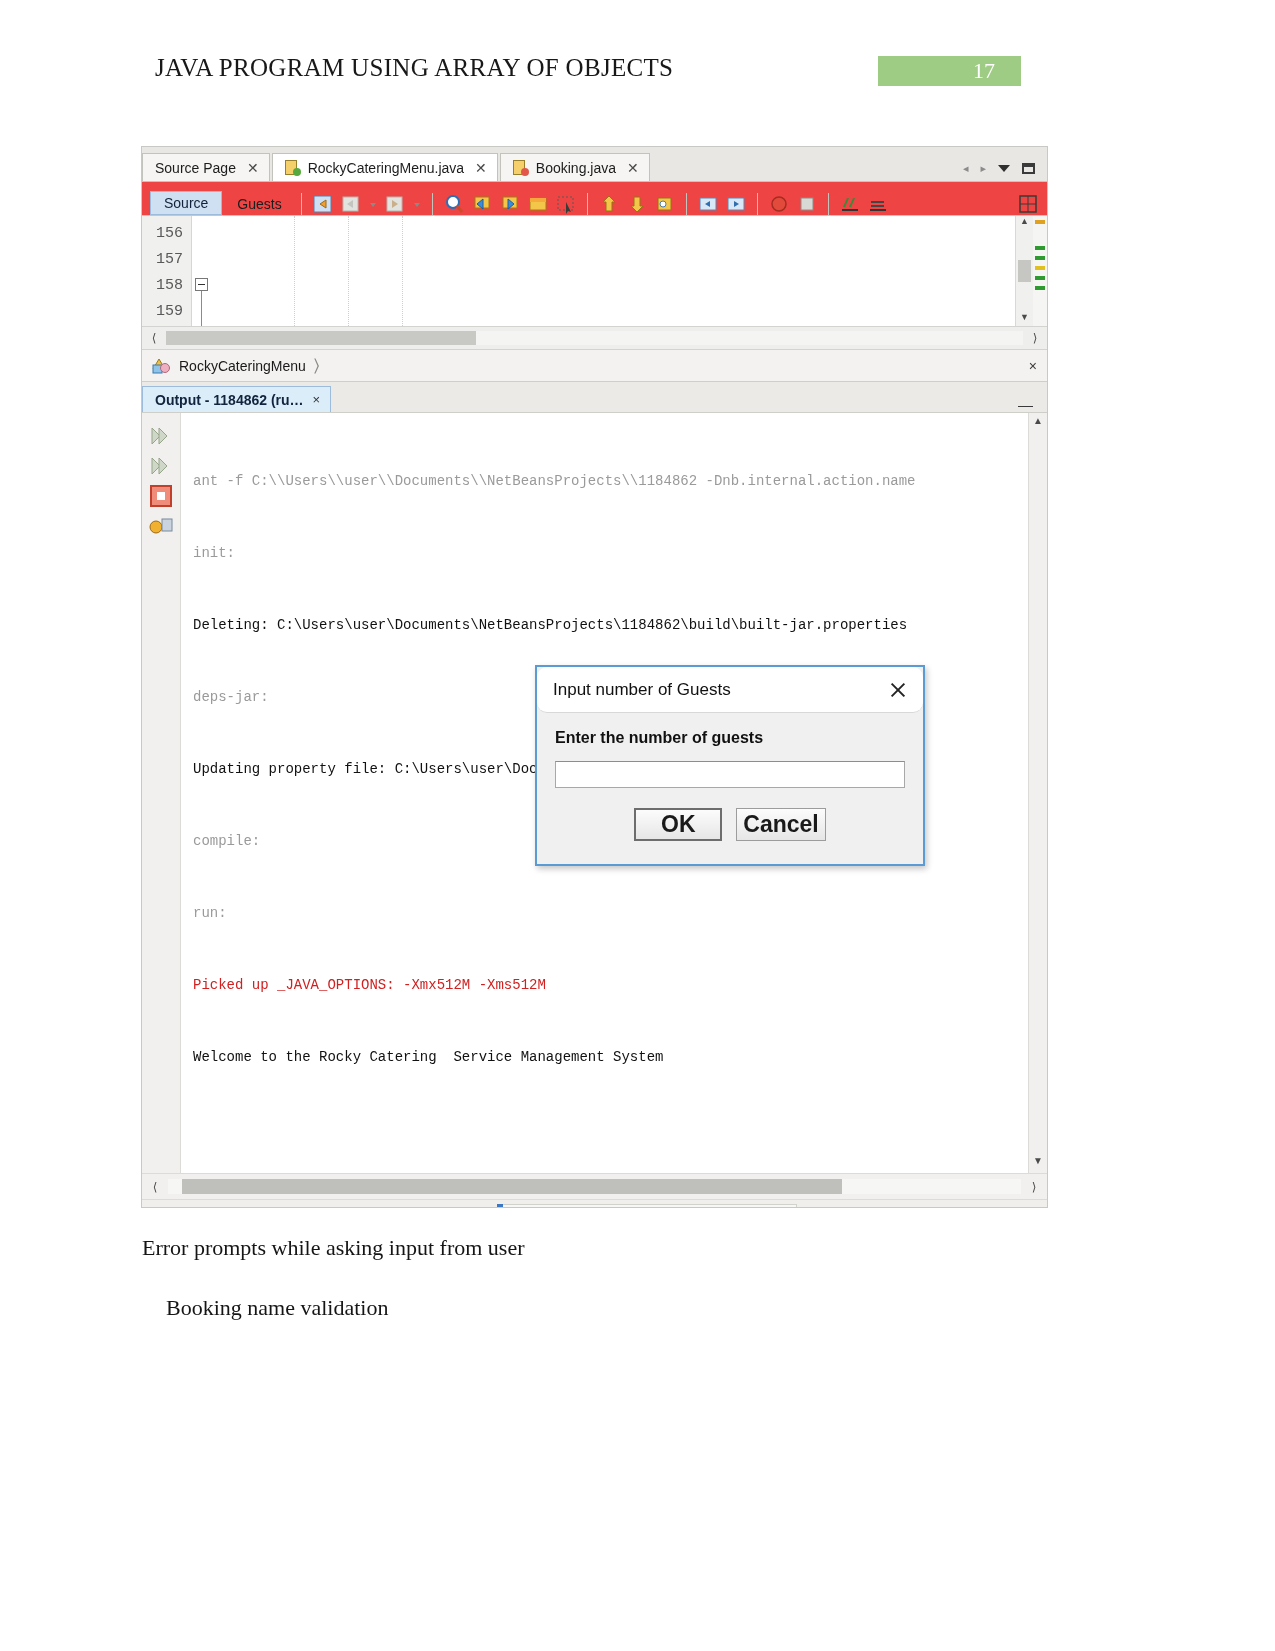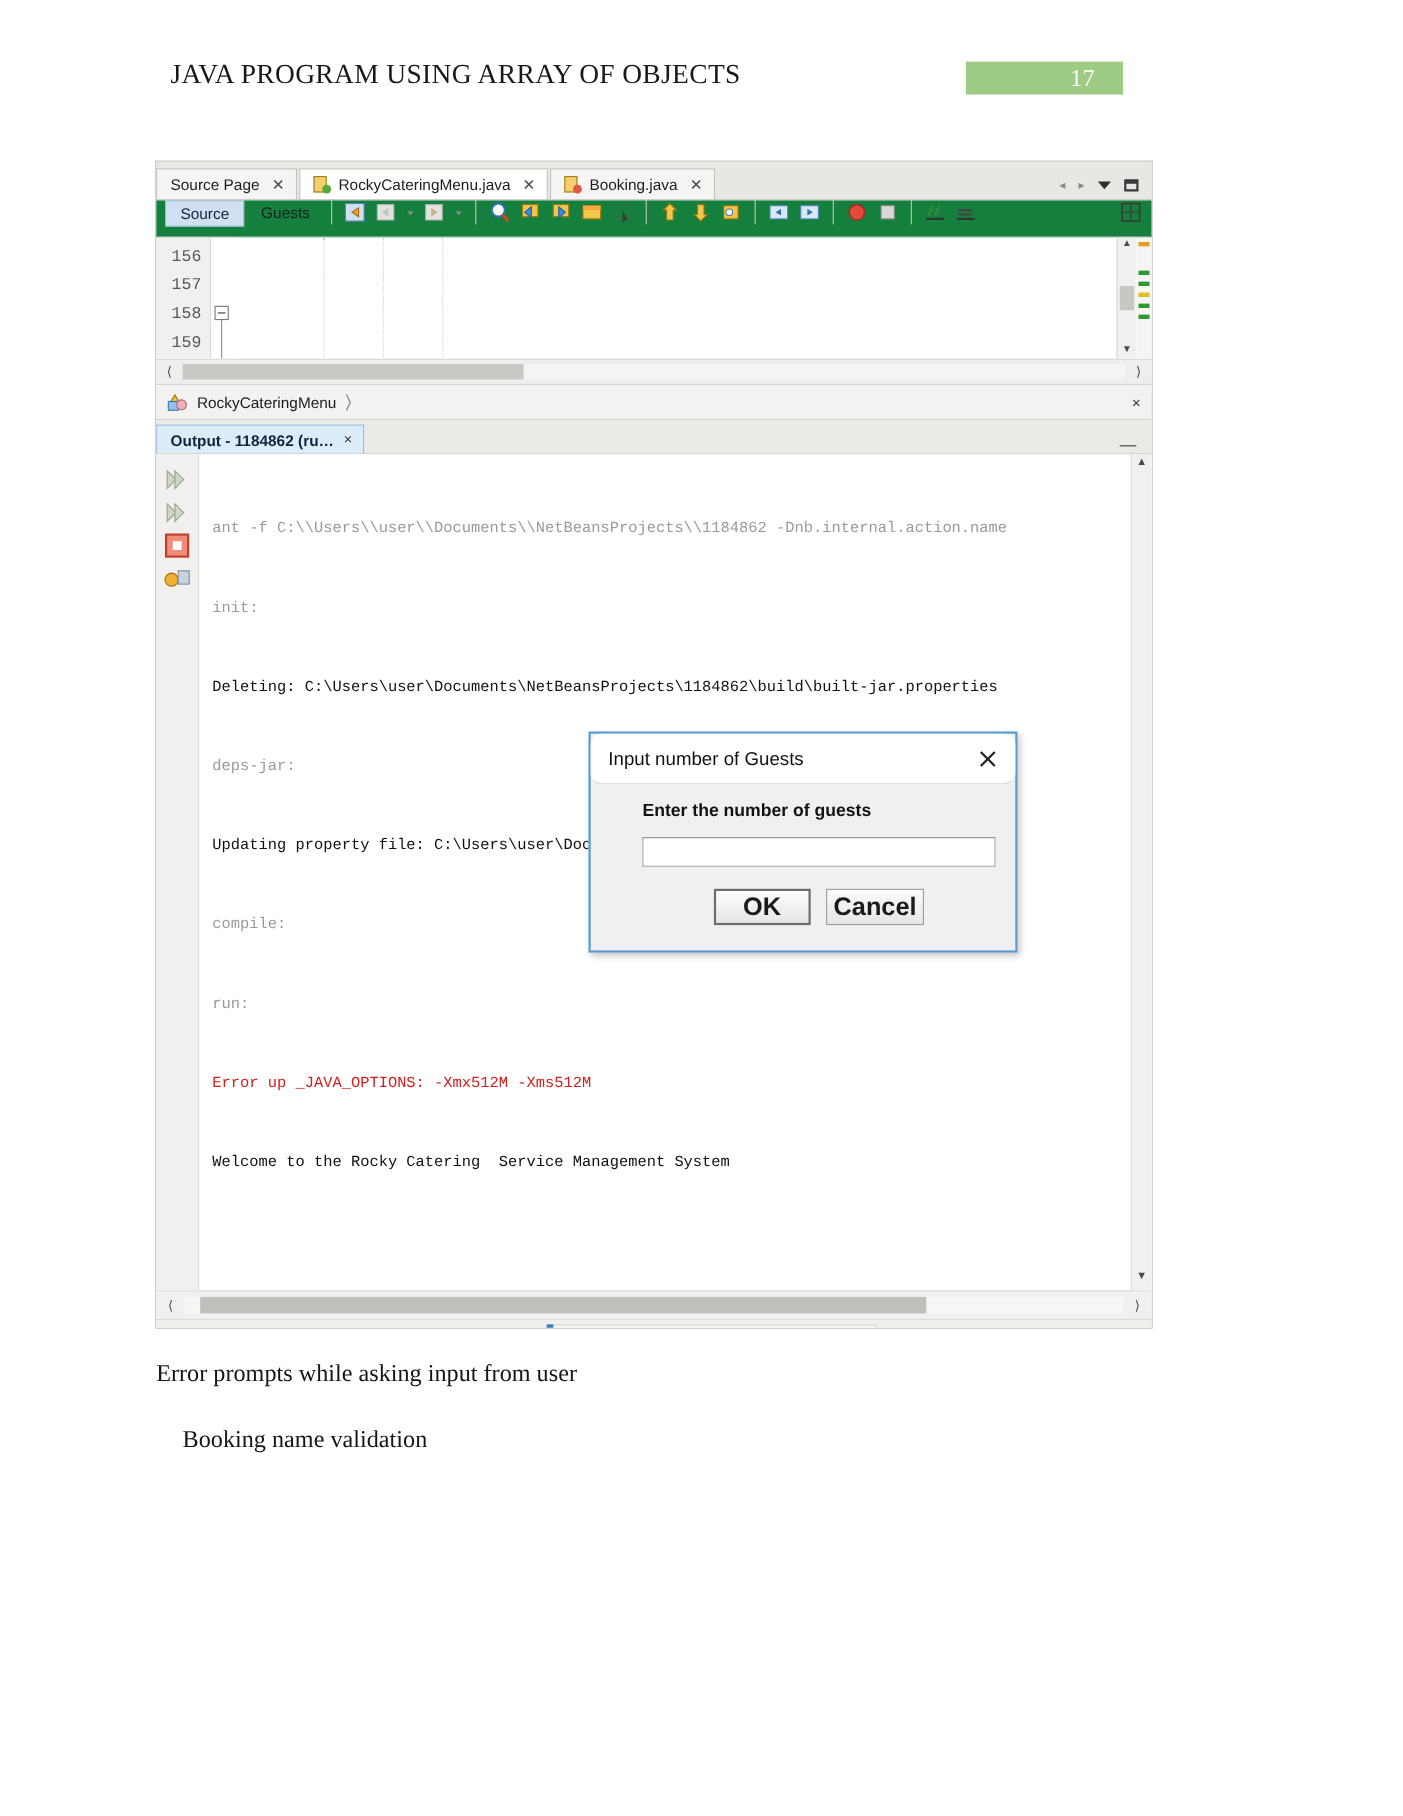--- a/index.html
+++ b/index.html
@@ -118,23 +118,23 @@
   }
   .sq-icon {
     width: 13px; height: 11px;
     border: 2px solid #3a3a3a; border-top-width: 4px;
     box-sizing: border-box;
   }
 
   
   .toolbar {
     height: 34px;
-    background: #15803d;
+    background: #ef4444;
     border-bottom: 1px solid #c8c8c3;
-    display: flex; align-items: flex-start;
+    display: flex; align-items: flex-end;
     gap: 6px; padding: 0 8px;
     box-sizing: border-box;
   }
   .src-btn {
     background: #cfe0f2;
     border: 1px solid #9dbcdc;
     padding: 3px 13px;
     font-size: 14px; color: #12223a;
     box-sizing: border-box;
   }
@@ -351,21 +351,21 @@
   .dlg-close {
     margin-left: auto; width: 26px; height: 26px;
     position: relative;
   }
   .dlg-close:before, .dlg-close:after {
     content: ""; position: absolute; left: 4px; top: 12px;
     width: 18px; height: 2px; background: #222;
   }
   .dlg-close:before { transform: rotate(45deg); }
   .dlg-close:after { transform: rotate(-45deg); }
-  .dlg-body { padding: 16px 18px 0 18px; margin-left: 29px; }
+  .dlg-body { padding: 16px 18px 0 18px; }
   .dlg-prompt {
     font-size: 16px; font-weight: bold; color: #111;
     margin-bottom: 14px;
   }
   .dlg-input {
     width: 100%; height: 27px;
     background: #ffffff;
     border: 1px solid #a8a8a8;
     border-top-color: #8d8d8d;
     box-sizing: border-box;
@@ -670,21 +670,21 @@
       </div>
 
       <div class="console">
         <div class="c-dim">ant -f C:\\Users\\user\\Documents\\NetBeansProjects\\1184862 -Dnb.internal.action.name</div>
         <div class="c-dim">init:</div>
         <div class="c-norm">Deleting: C:\Users\user\Documents\NetBeansProjects\1184862\build\built-jar.properties</div>
         <div class="c-dim">deps-jar:</div>
         <div class="c-norm">Updating property file: C:\Users\user\Documents\NetBeansProjects\1184862\build\built-j</div>
         <div class="c-dim">compile:</div>
         <div class="c-dim">run:</div>
-        <div class="c-red">Error up _JAVA_OPTIONS: -Xmx512M -Xms512M</div>
+        <div class="c-red">Picked up _JAVA_OPTIONS: -Xmx512M -Xms512M</div>
         <div class="c-norm">Welcome to the Rocky Catering  Service Management System</div>
         <div class="c-norm">&nbsp;</div>
         
         
         
         
         
         
         
         

